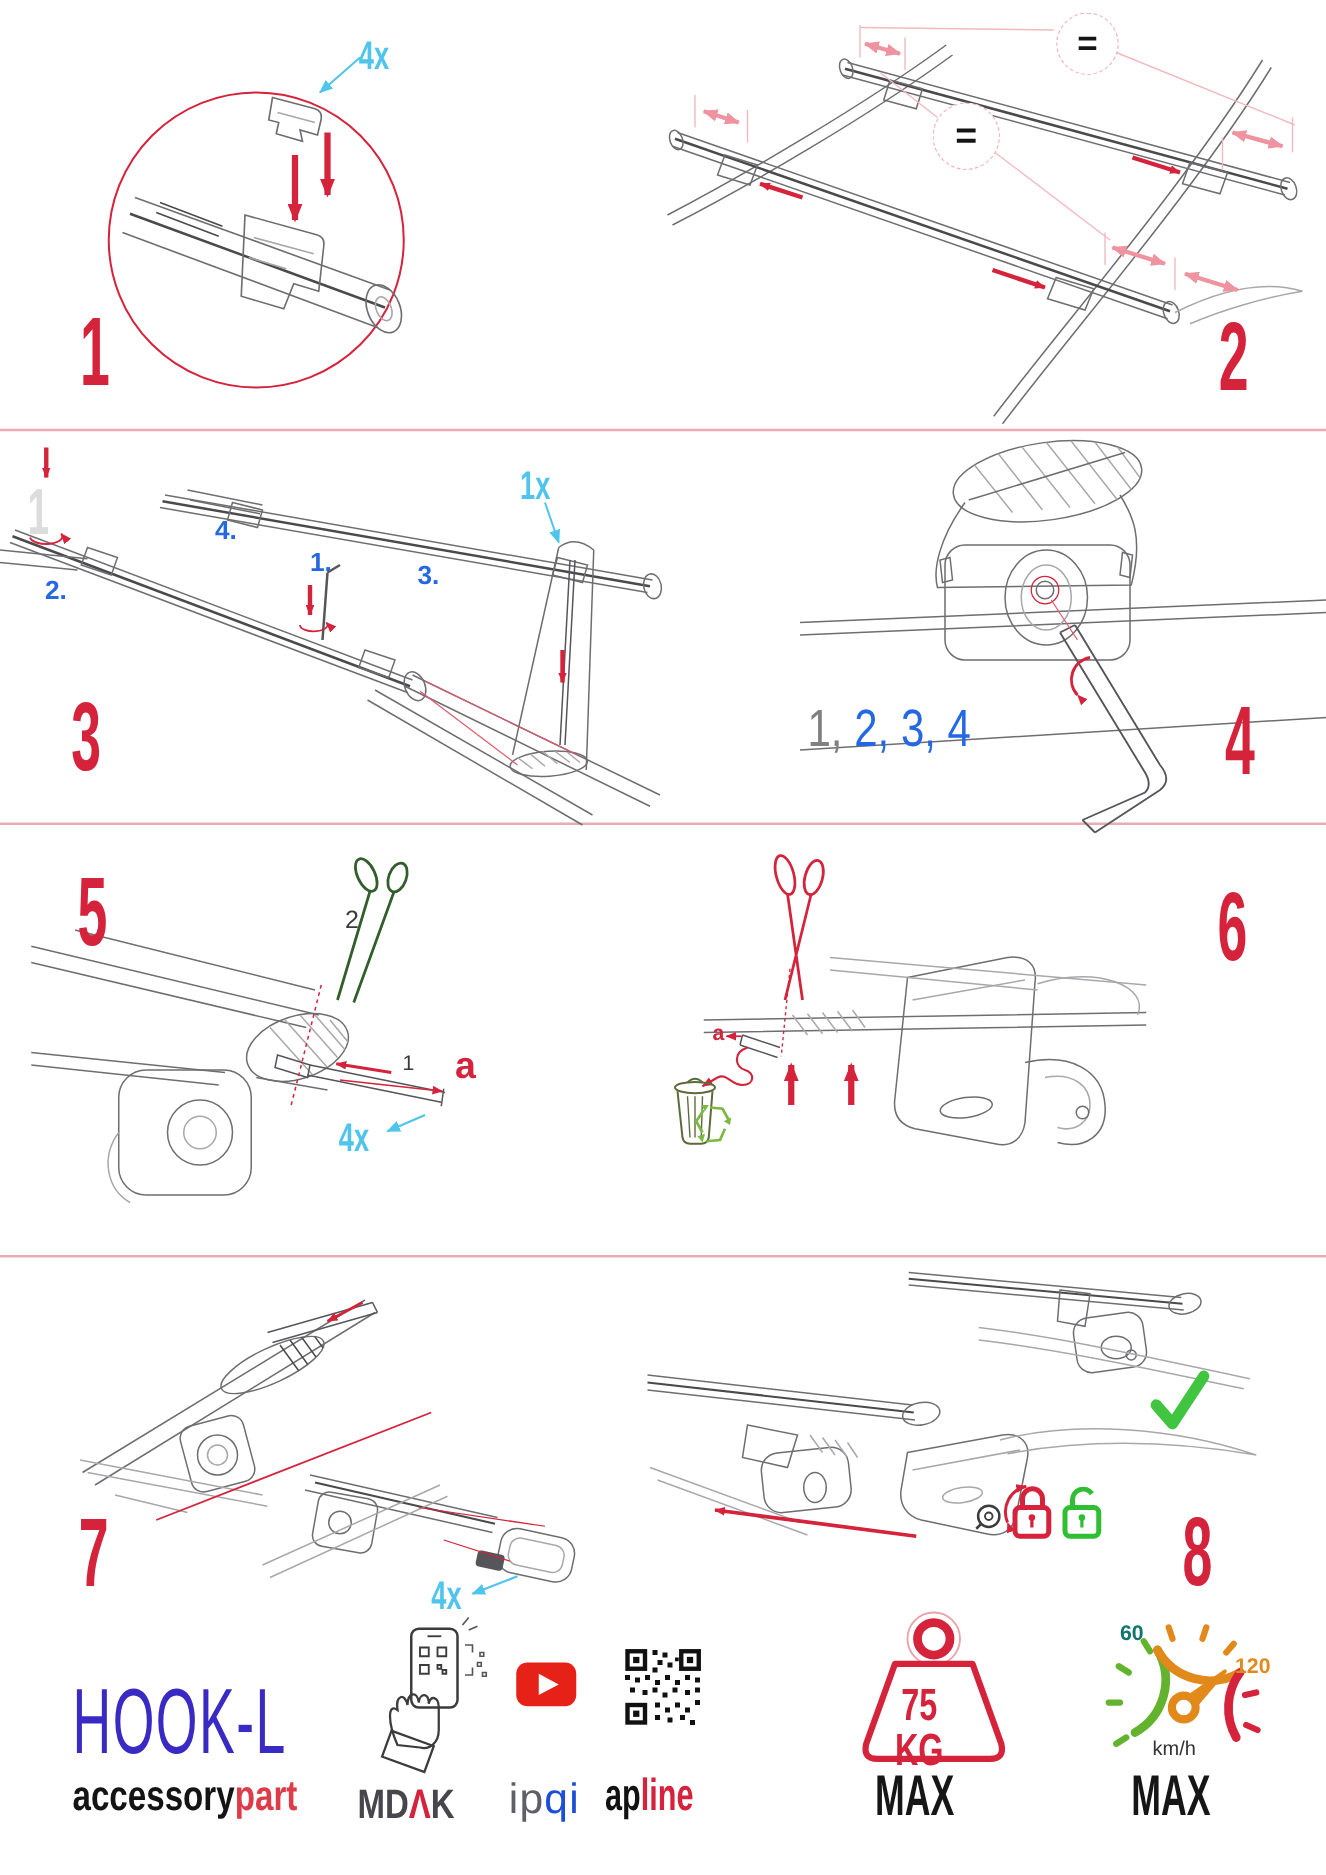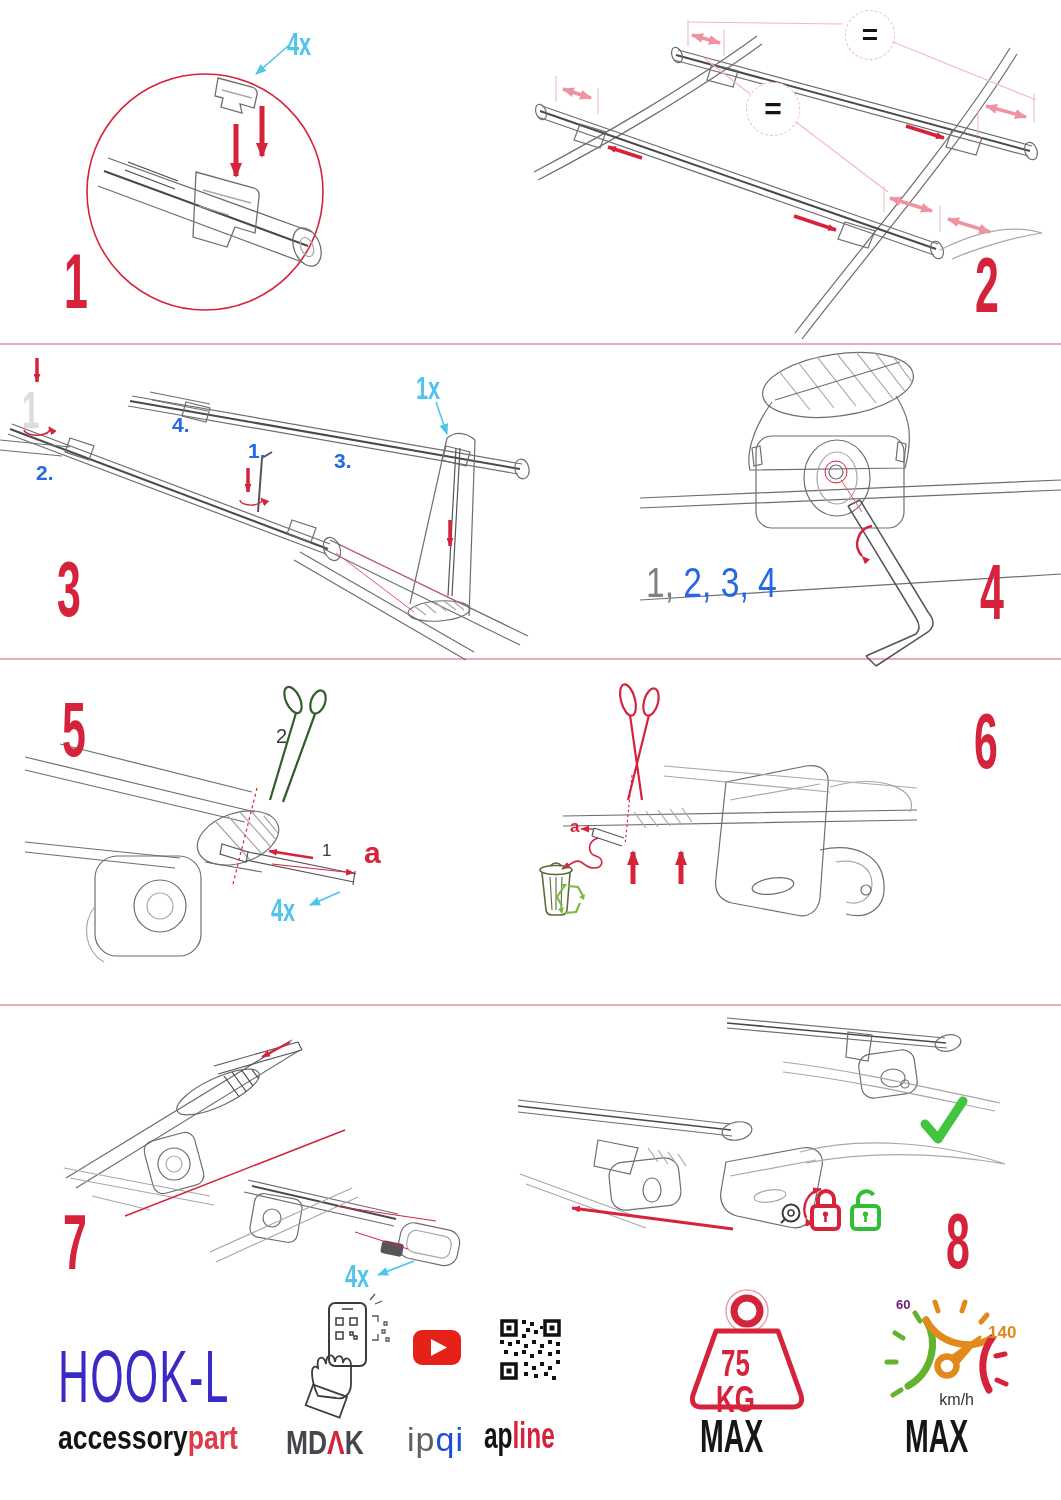--- a/index.html
+++ b/index.html
@@ -29,21 +29,21 @@
   .mdak .red{color:#d5233b;}
   .ipqi{position:absolute;font-size:34px;line-height:1;color:#5f5f66;letter-spacing:1px;white-space:pre;}
   .ipqi .red{color:#1d4ed8;}
   .apline{position:absolute;font-size:36px;font-weight:bold;line-height:1;color:#121212;
        transform:scaleX(0.68);transform-origin:0 0;white-space:pre;}
   .apline .red{color:#d5233b;}
   .wkg{position:absolute;color:#d5233b;font-weight:bold;font-size:36px;line-height:1;text-align:center;
        transform:scaleX(0.72);transform-origin:0 0;}
   .maxlbl{position:absolute;color:#161616;font-weight:bold;font-size:46px;line-height:1;text-align:center;
        transform:scaleX(0.62);transform-origin:0 0;}
-  .sp60{position:absolute;color:#701a75;font-weight:bold;font-size:13px;line-height:1;}
+  .sp60{position:absolute;color:#0f766e;font-weight:bold;font-size:17px;line-height:1;}
   .sp120{position:absolute;color:#e2891b;font-weight:bold;font-size:17px;line-height:1;}
   .kmh{position:absolute;color:#333;font-size:16px;line-height:1;}
   svg.art{position:absolute;left:0;top:0;}
 </style>
 </head>
 <body>
 
 <div class="page">
 
   <div class="divider" style="top:343px"></div>
@@ -506,17 +506,17 @@
   <div class="brand" style="left:58px;top:1420px"><span class="blk">accessory</span><span class="red">part</span></div>
 
   <div class="mdak" style="left:286px;top:1426px"><span>MD</span><span class="red">Λ</span><span>K</span></div>
   <div class="ipqi" style="left:407px;top:1422px"><span>ip</span><span class="red">qi</span></div>
   <div class="apline" style="left:484px;top:1418px"><span>ap</span><span class="red">line</span></div>
 
   <div class="wkg" style="left:703px;top:1346px;width:90px">75 KG</div>
   <div class="maxlbl" style="left:700px;top:1413px;width:95px">MAX</div>
 
   <div class="sp60" style="left:896px;top:1298px">60</div>
-  <div class="sp120" style="left:988px;top:1324px">140</div>
-  <div class="kmh" style="left:922px;top:1392px;width:52px;text-align:right">km/h</div>
+  <div class="sp120" style="left:988px;top:1324px">120</div>
+  <div class="kmh" style="left:922px;top:1392px;width:52px;text-align:left">km/h</div>
   <div class="maxlbl" style="left:905px;top:1413px;width:88px">MAX</div>
 
 </div>
 
 </body></html>

